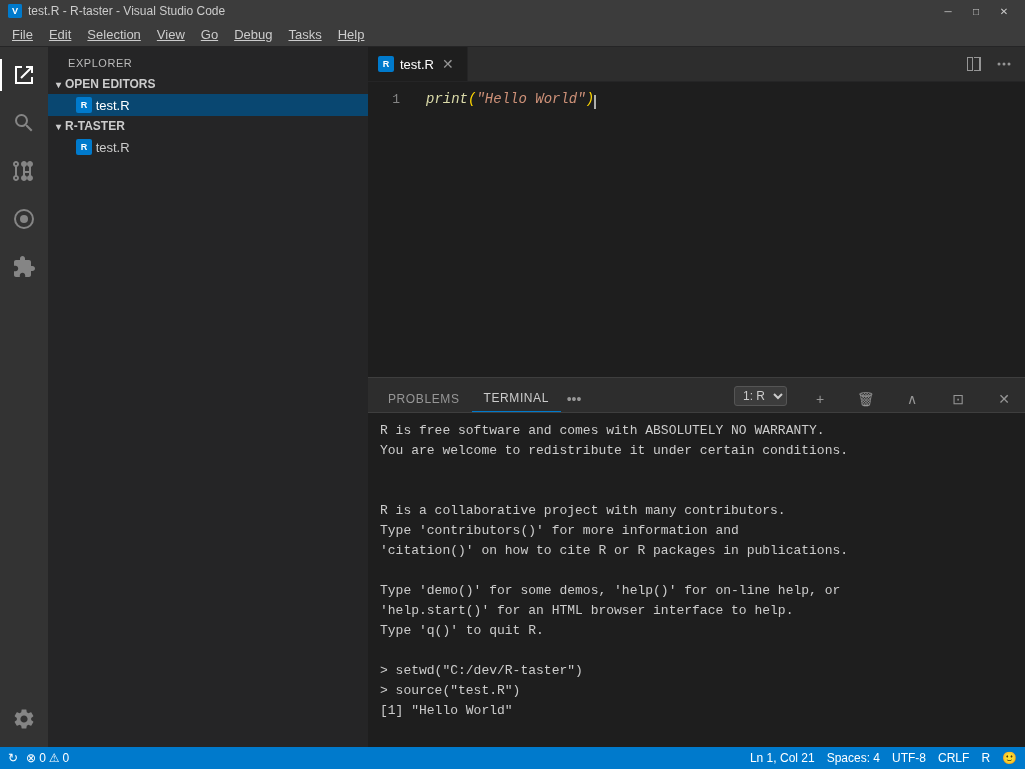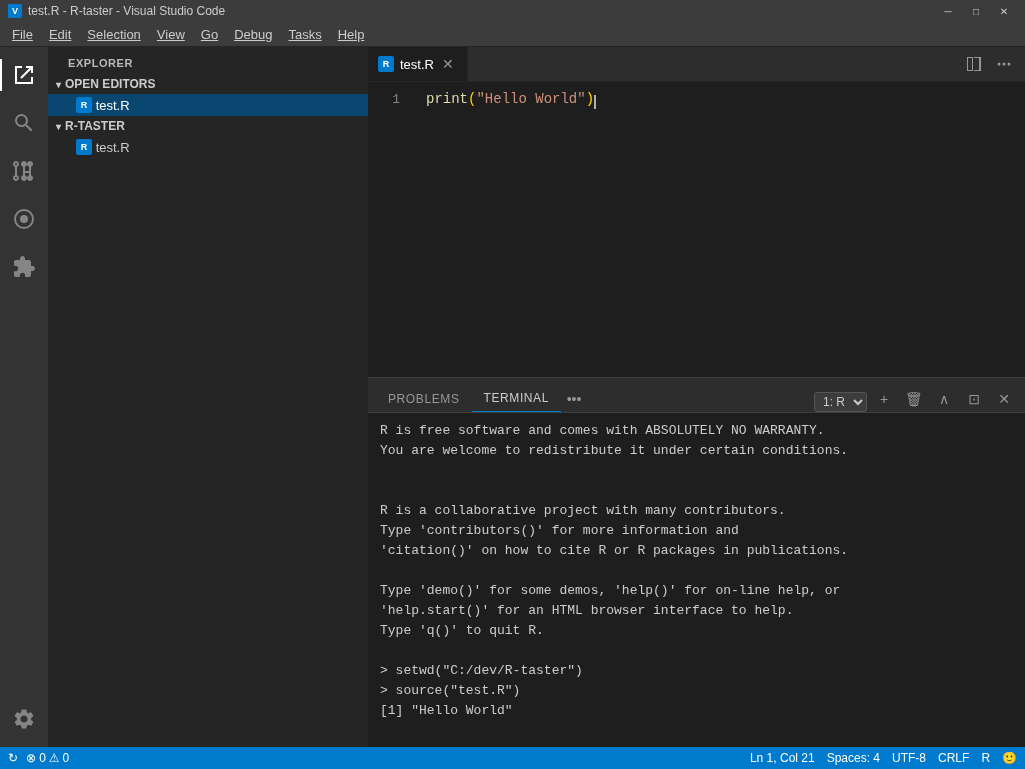--- a/index.html
+++ b/index.html
@@ -118,21 +118,21 @@
     #sidebar {
       width: 320px;
       background: #252526;
       display: flex;
       flex-direction: column;
       flex-shrink: 0;
       overflow: hidden;
     }
     .sidebar-header {
       font-size: 11px;
-      font-weight: 700;
+      font-weight: 400;
       color: #bbbbbb;
       padding: 10px 12px 5px 20px;
       text-transform: uppercase;
       letter-spacing: 0.05em;
     }
     .sidebar-section-header {
       display: flex;
       align-items: center;
       padding: 3px 8px;
       cursor: pointer;
@@ -264,20 +264,21 @@
     .code-content {
       flex: 1;
       padding: 8px 0 8px 8px;
       overflow: auto;
     }
     .code-line {
       height: 19px;
       white-space: pre;
       display: flex;
       align-items: flex-end;
+      font-style: italic;
     }
     .kw-print { color: #dcdcaa; }
     .kw-string { color: #ce9178; }
     .kw-paren { color: #ffd700; }
     .kw-cursor {
       display: inline-block;
       width: 2px;
       height: 14px;
       background: #aeafad;
       animation: blink 1s step-end infinite;
@@ -309,22 +310,22 @@
       text-transform: uppercase;
       letter-spacing: 0.05em;
     }
     .panel-tab.active {
       color: #cccccc;
       border-bottom: 1px solid #007acc;
     }
     .panel-tab-actions {
       margin-left: auto;
       display: flex;
-      gap: 4px;
-      align-items: flex-end;
+      gap: 20px;
+      align-items: flex-start;
     }
     .panel-tab-btn {
       width: 26px;
       height: 26px;
       display: flex;
       align-items: center;
       justify-content: center;
       cursor: pointer;
       color: #969696;
       border-radius: 3px;

